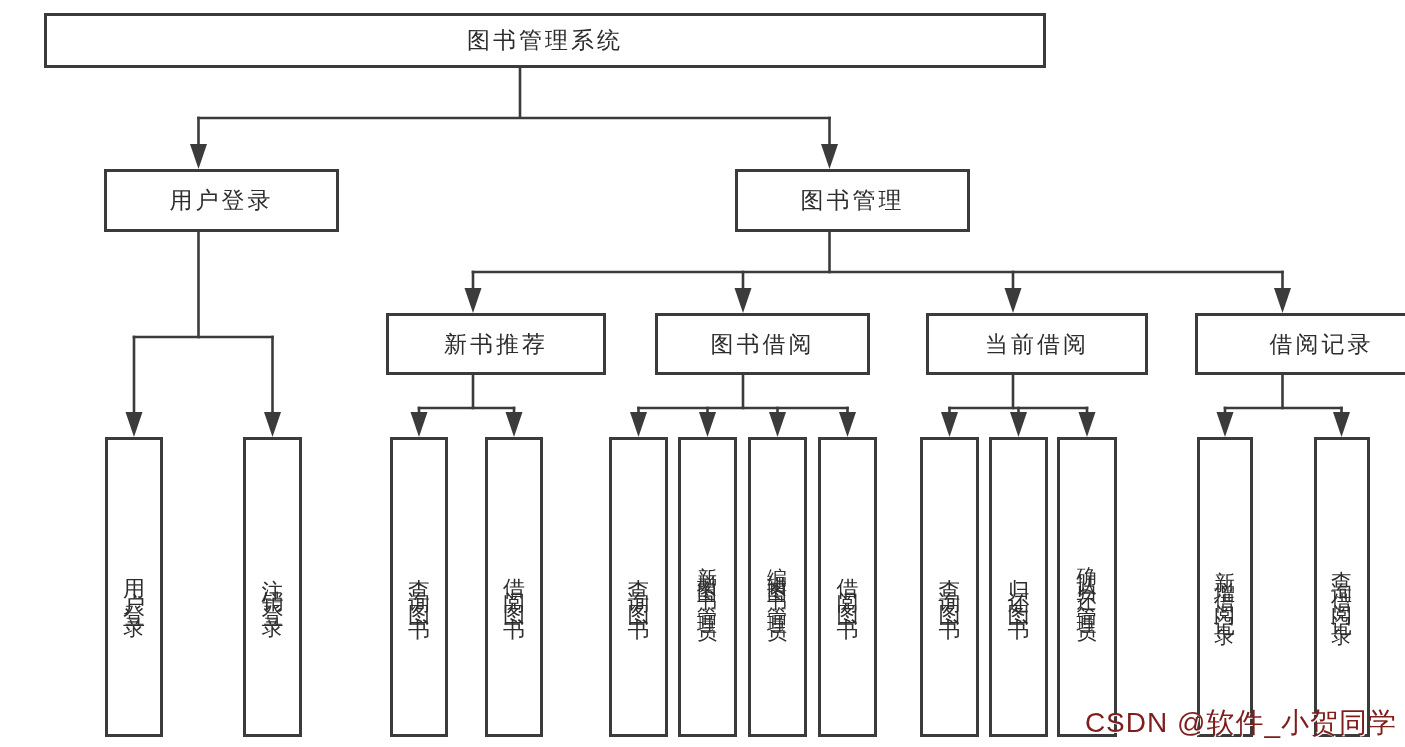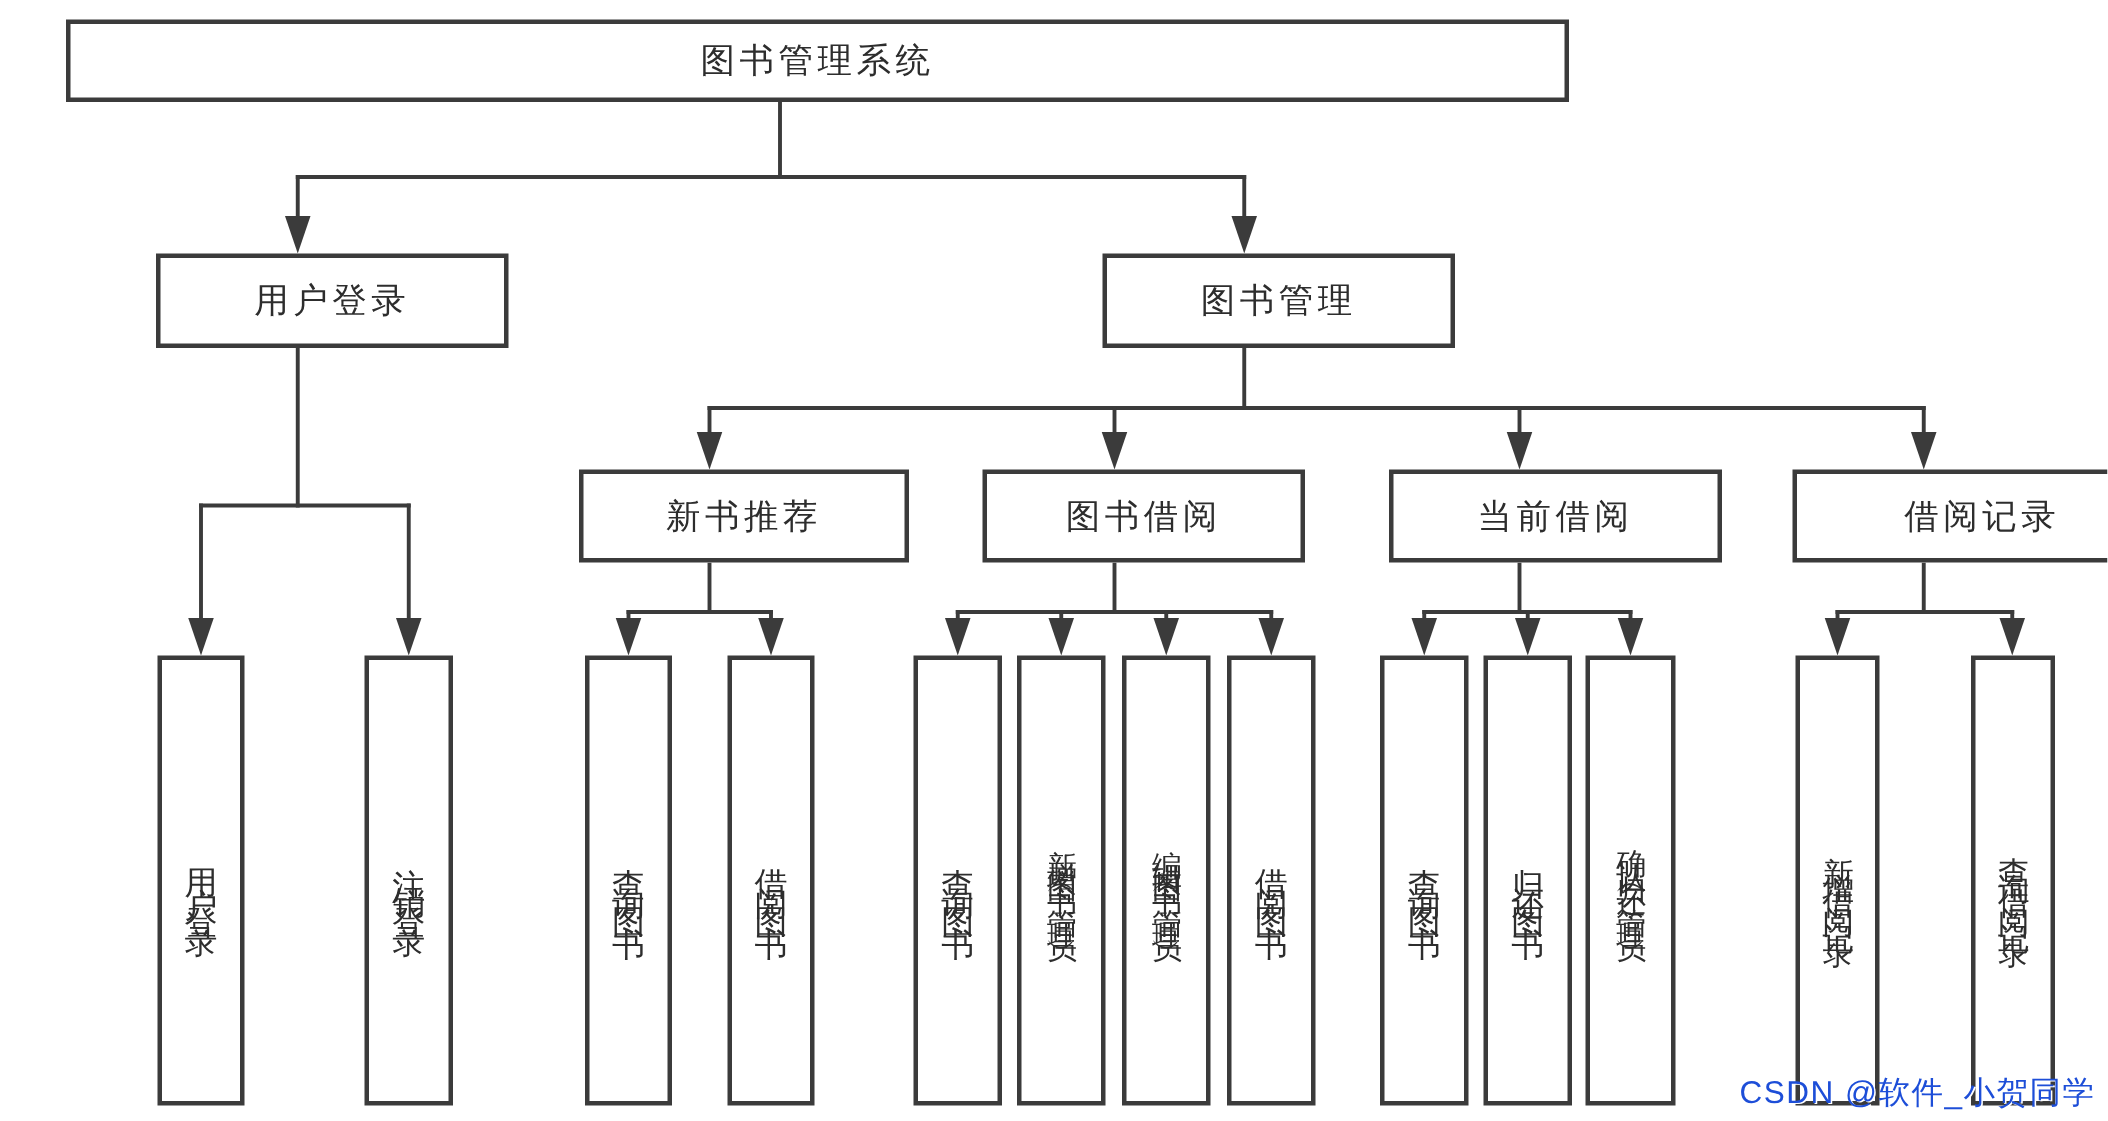--- a/index.html
+++ b/index.html
@@ -30,22 +30,22 @@
     font-size:22px;
     letter-spacing:13px;
     color:#2d2d2d;
     white-space:nowrap;
   }
   .leaf.long span{font-size:20px;letter-spacing:8px;}
   .leaf.mid span{font-size:21px;letter-spacing:11px;}
   #watermark{
     position:absolute;
     right:8px;bottom:5px;
-    font-size:21px;
-    color:#1d4ed8;
+    font-size:28px;
+    color:#7f1d1d;
     letter-spacing:1px;
     text-shadow:1px 1px 0 #ffffff;
     white-space:nowrap;
     z-index:5;
   }
   svg line{stroke:#3b3b3b;stroke-width:2.6;}
   svg polygon{fill:#3b3b3b;}
 </style>
 </head>
 <body>

